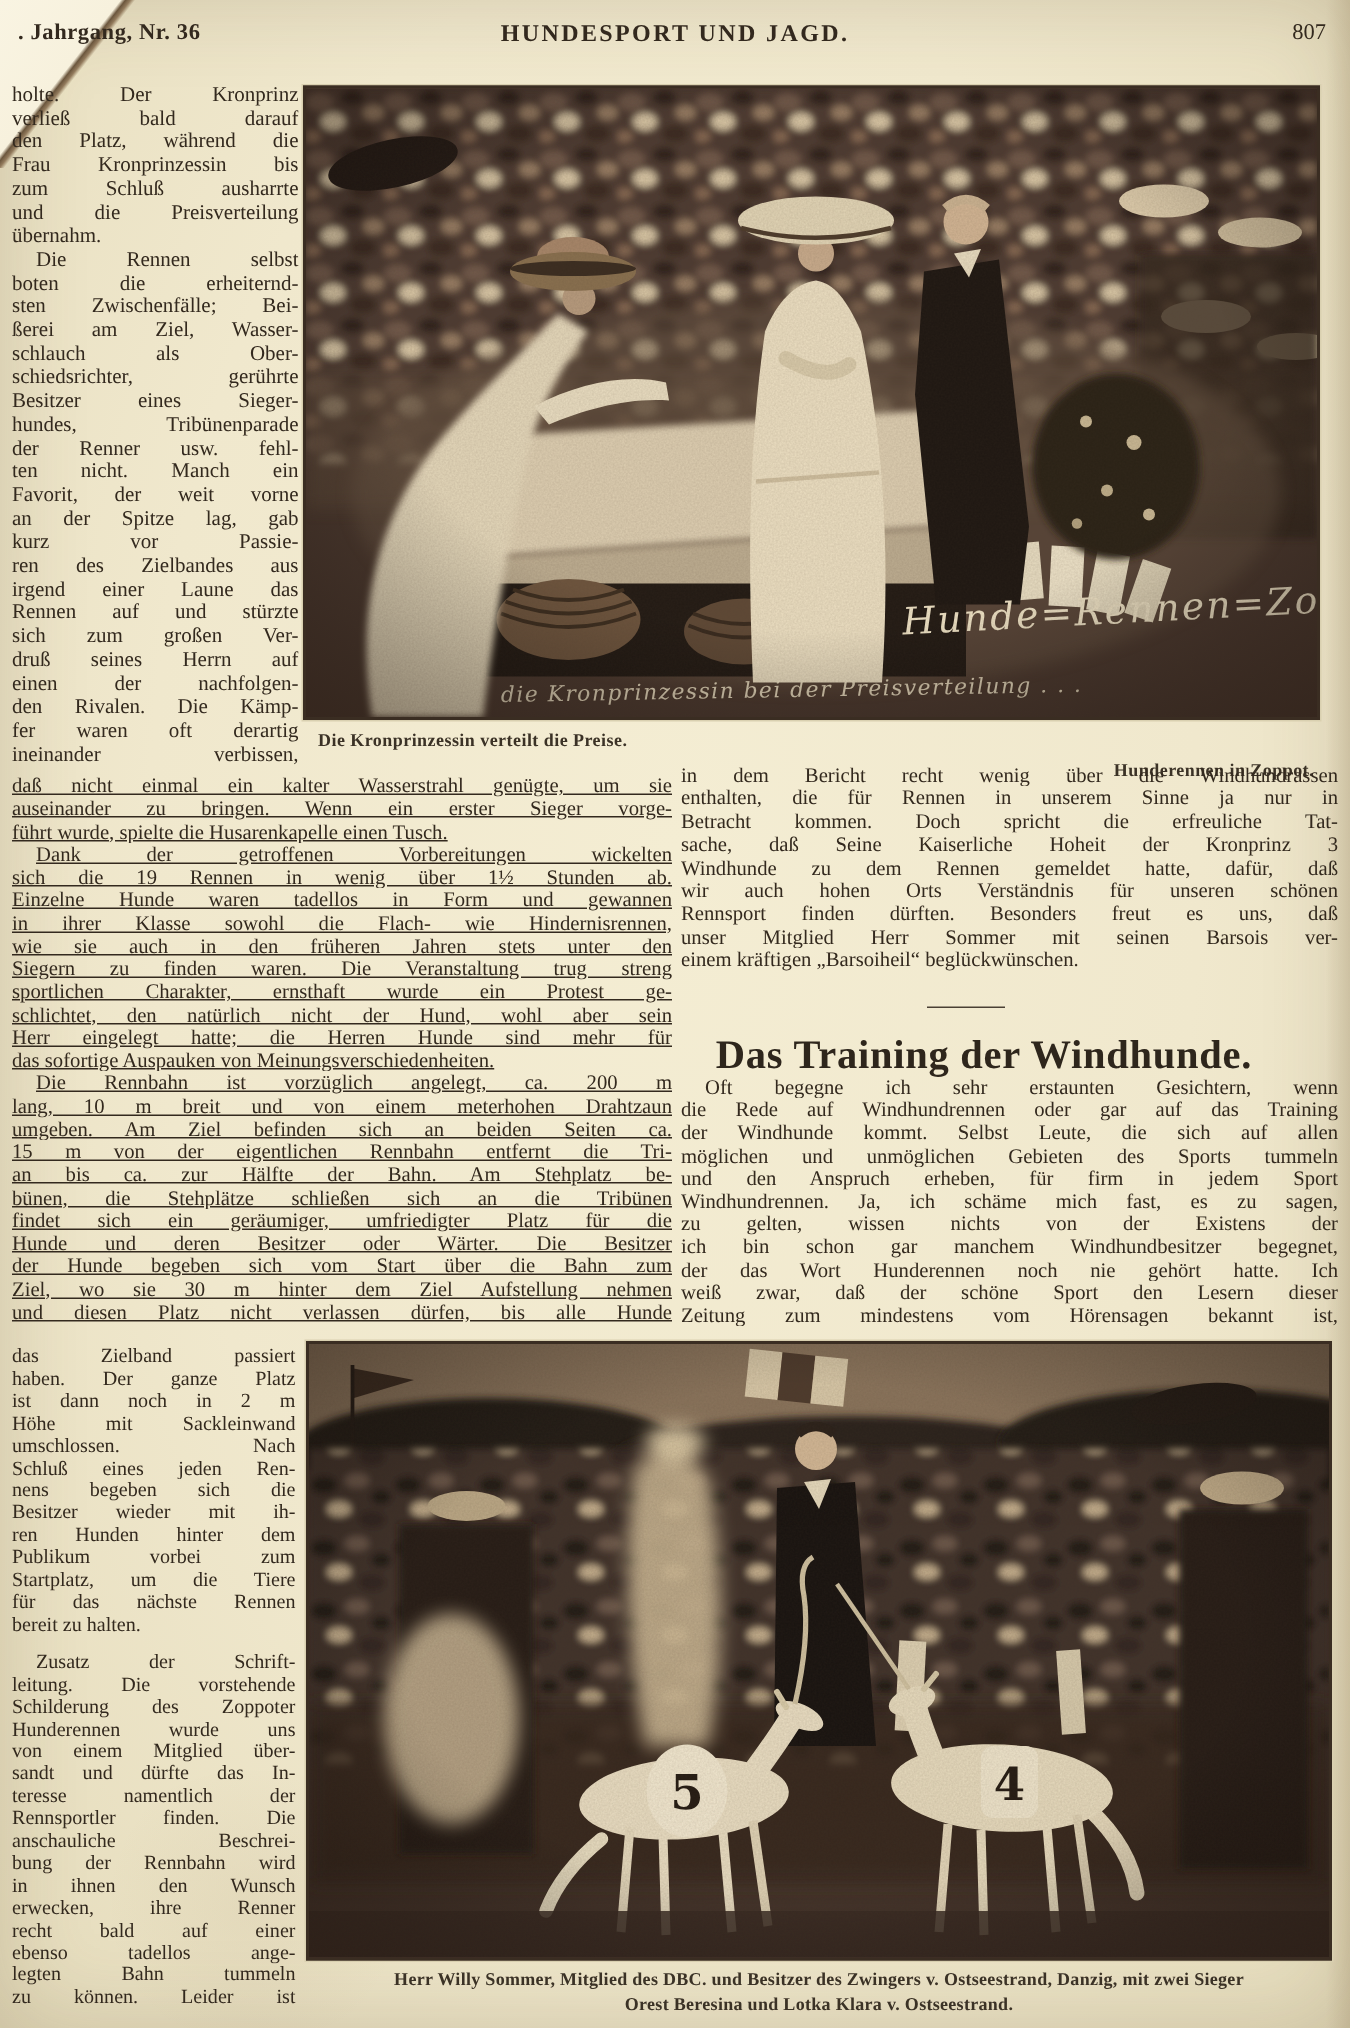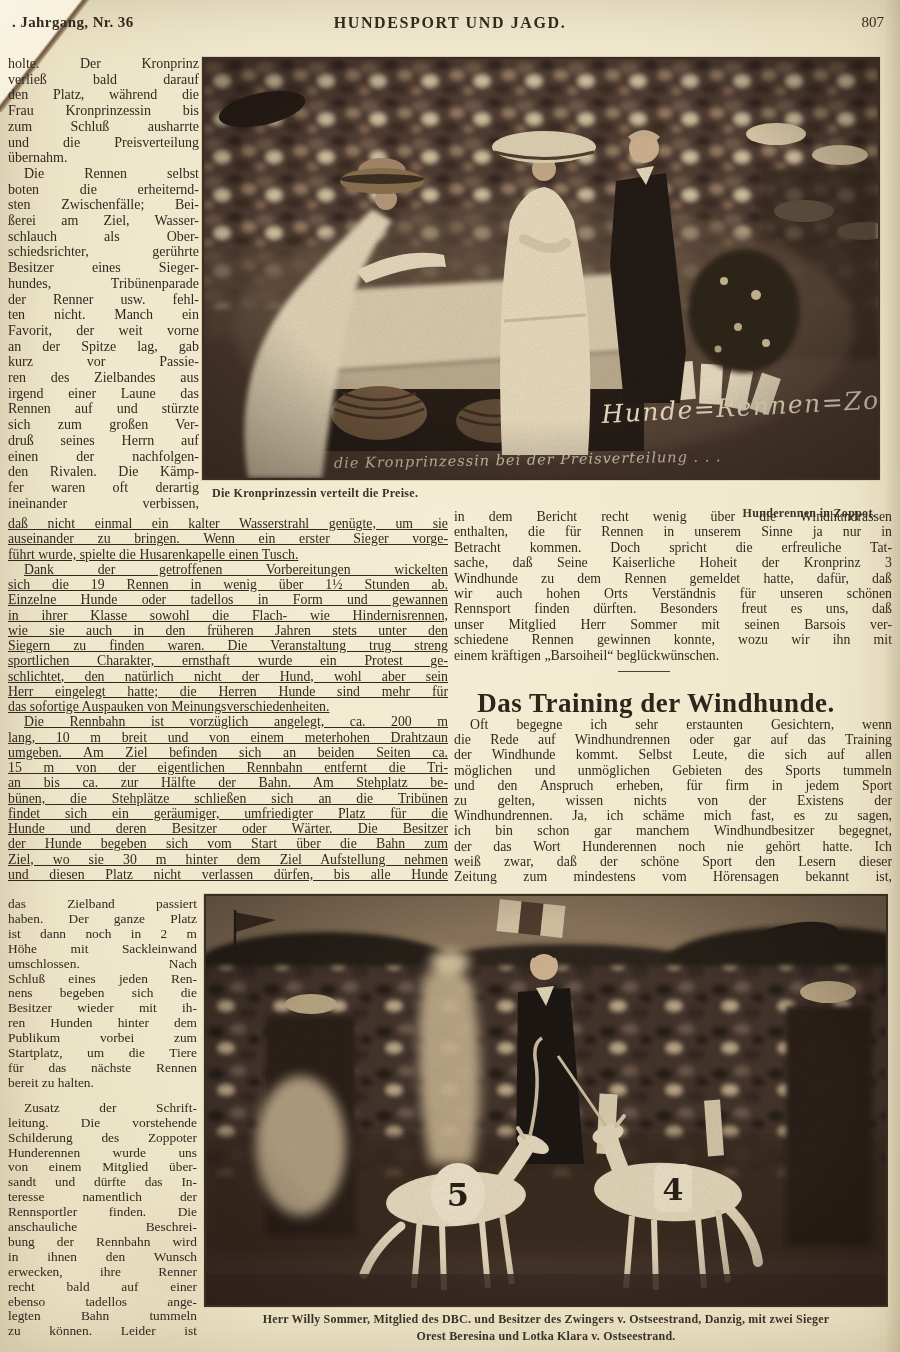--- a/index.html
+++ b/index.html
@@ -217,21 +217,21 @@
     <span class="cap-left">Die Kronprinzessin verteilt die Preise.</span>
     <span class="cap-right">Hunderennen in Zoppot.</span>
   </div>
 
   <div class="col wide-left">
       <div class="tline">daß nicht einmal ein kalter Wasserstrahl genügte, um sie</div>
       <div class="tline">auseinander zu bringen. Wenn ein erster Sieger vorge-</div>
       <div class="tline tlast">führt wurde, spielte die Husarenkapelle einen Tusch.</div>
       <div class="tline tindent">Dank der getroffenen Vorbereitungen wickelten</div>
       <div class="tline">sich die 19 Rennen in wenig über 1½ Stunden ab.</div>
-      <div class="tline">Einzelne Hunde oder tadellos in Form und gewannen</div>
+      <div class="tline">Einzelne Hunde waren tadellos in Form und gewannen</div>
       <div class="tline">in ihrer Klasse sowohl die Flach- wie Hindernisrennen,</div>
       <div class="tline">wie sie auch in den früheren Jahren stets unter den</div>
       <div class="tline">Siegern zu finden waren. Die Veranstaltung trug streng</div>
       <div class="tline">sportlichen Charakter, ernsthaft wurde ein Protest ge-</div>
       <div class="tline">schlichtet, den natürlich nicht der Hund, wohl aber sein</div>
       <div class="tline">Herr eingelegt hatte; die Herren Hunde sind mehr für</div>
       <div class="tline tlast">das sofortige Auspauken von Meinungsverschiedenheiten.</div>
       <div class="tline tindent">Die Rennbahn ist vorzüglich angelegt, ca. 200 m</div>
       <div class="tline">lang, 10 m breit und von einem meterhohen Drahtzaun</div>
       <div class="tline">umgeben. Am Ziel befinden sich an beiden Seiten ca.</div>
@@ -247,33 +247,32 @@
 
   <div class="col right-top">
       <div class="tline">in dem Bericht recht wenig über die Windhundrassen</div>
       <div class="tline">enthalten, die für Rennen in unserem Sinne ja nur in</div>
       <div class="tline">Betracht kommen. Doch spricht die erfreuliche Tat-</div>
       <div class="tline">sache, daß Seine Kaiserliche Hoheit der Kronprinz 3</div>
       <div class="tline">Windhunde zu dem Rennen gemeldet hatte, dafür, daß</div>
       <div class="tline">wir auch hohen Orts Verständnis für unseren schönen</div>
       <div class="tline">Rennsport finden dürften. Besonders freut es uns, daß</div>
       <div class="tline">unser Mitglied Herr Sommer mit seinen Barsois ver-</div>
-      <div class="tline">schiedene Rennen gewinnen konnte, wozu wir ihn mit</div>
       <div class="tline tlast">einem kräftigen „Barsoiheil“ beglückwünschen.</div>
     </div>
   <div class="sep-rule"></div>
   <h2 class="article-heading">Das Training der Windhunde.</h2>
   <div class="col right-training">
       <div class="tline tindent">Oft begegne ich sehr erstaunten Gesichtern, wenn</div>
       <div class="tline">die Rede auf Windhundrennen oder gar auf das Training</div>
       <div class="tline">der Windhunde kommt. Selbst Leute, die sich auf allen</div>
       <div class="tline">möglichen und unmöglichen Gebieten des Sports tummeln</div>
       <div class="tline">und den Anspruch erheben, für firm in jedem Sport</div>
+      <div class="tline">Windhundrennen. Ja, ich schäme mich fast, es zu sagen,</div>
       <div class="tline">zu gelten, wissen nichts von der Existens der</div>
-      <div class="tline">Windhundrennen. Ja, ich schäme mich fast, es zu sagen,</div>
       <div class="tline">ich bin schon gar manchem Windhundbesitzer begegnet,</div>
       <div class="tline">der das Wort Hunderennen noch nie gehört hatte. Ich</div>
       <div class="tline">weiß zwar, daß der schöne Sport den Lesern dieser</div>
       <div class="tline">Zeitung zum mindestens vom Hörensagen bekannt ist,</div>
     </div>
 
   <div class="col narrow-bottom">
       <div class="tline">das Zielband passiert</div>
       <div class="tline">haben. Der ganze Platz</div>
       <div class="tline">ist dann noch in 2 m</div>

